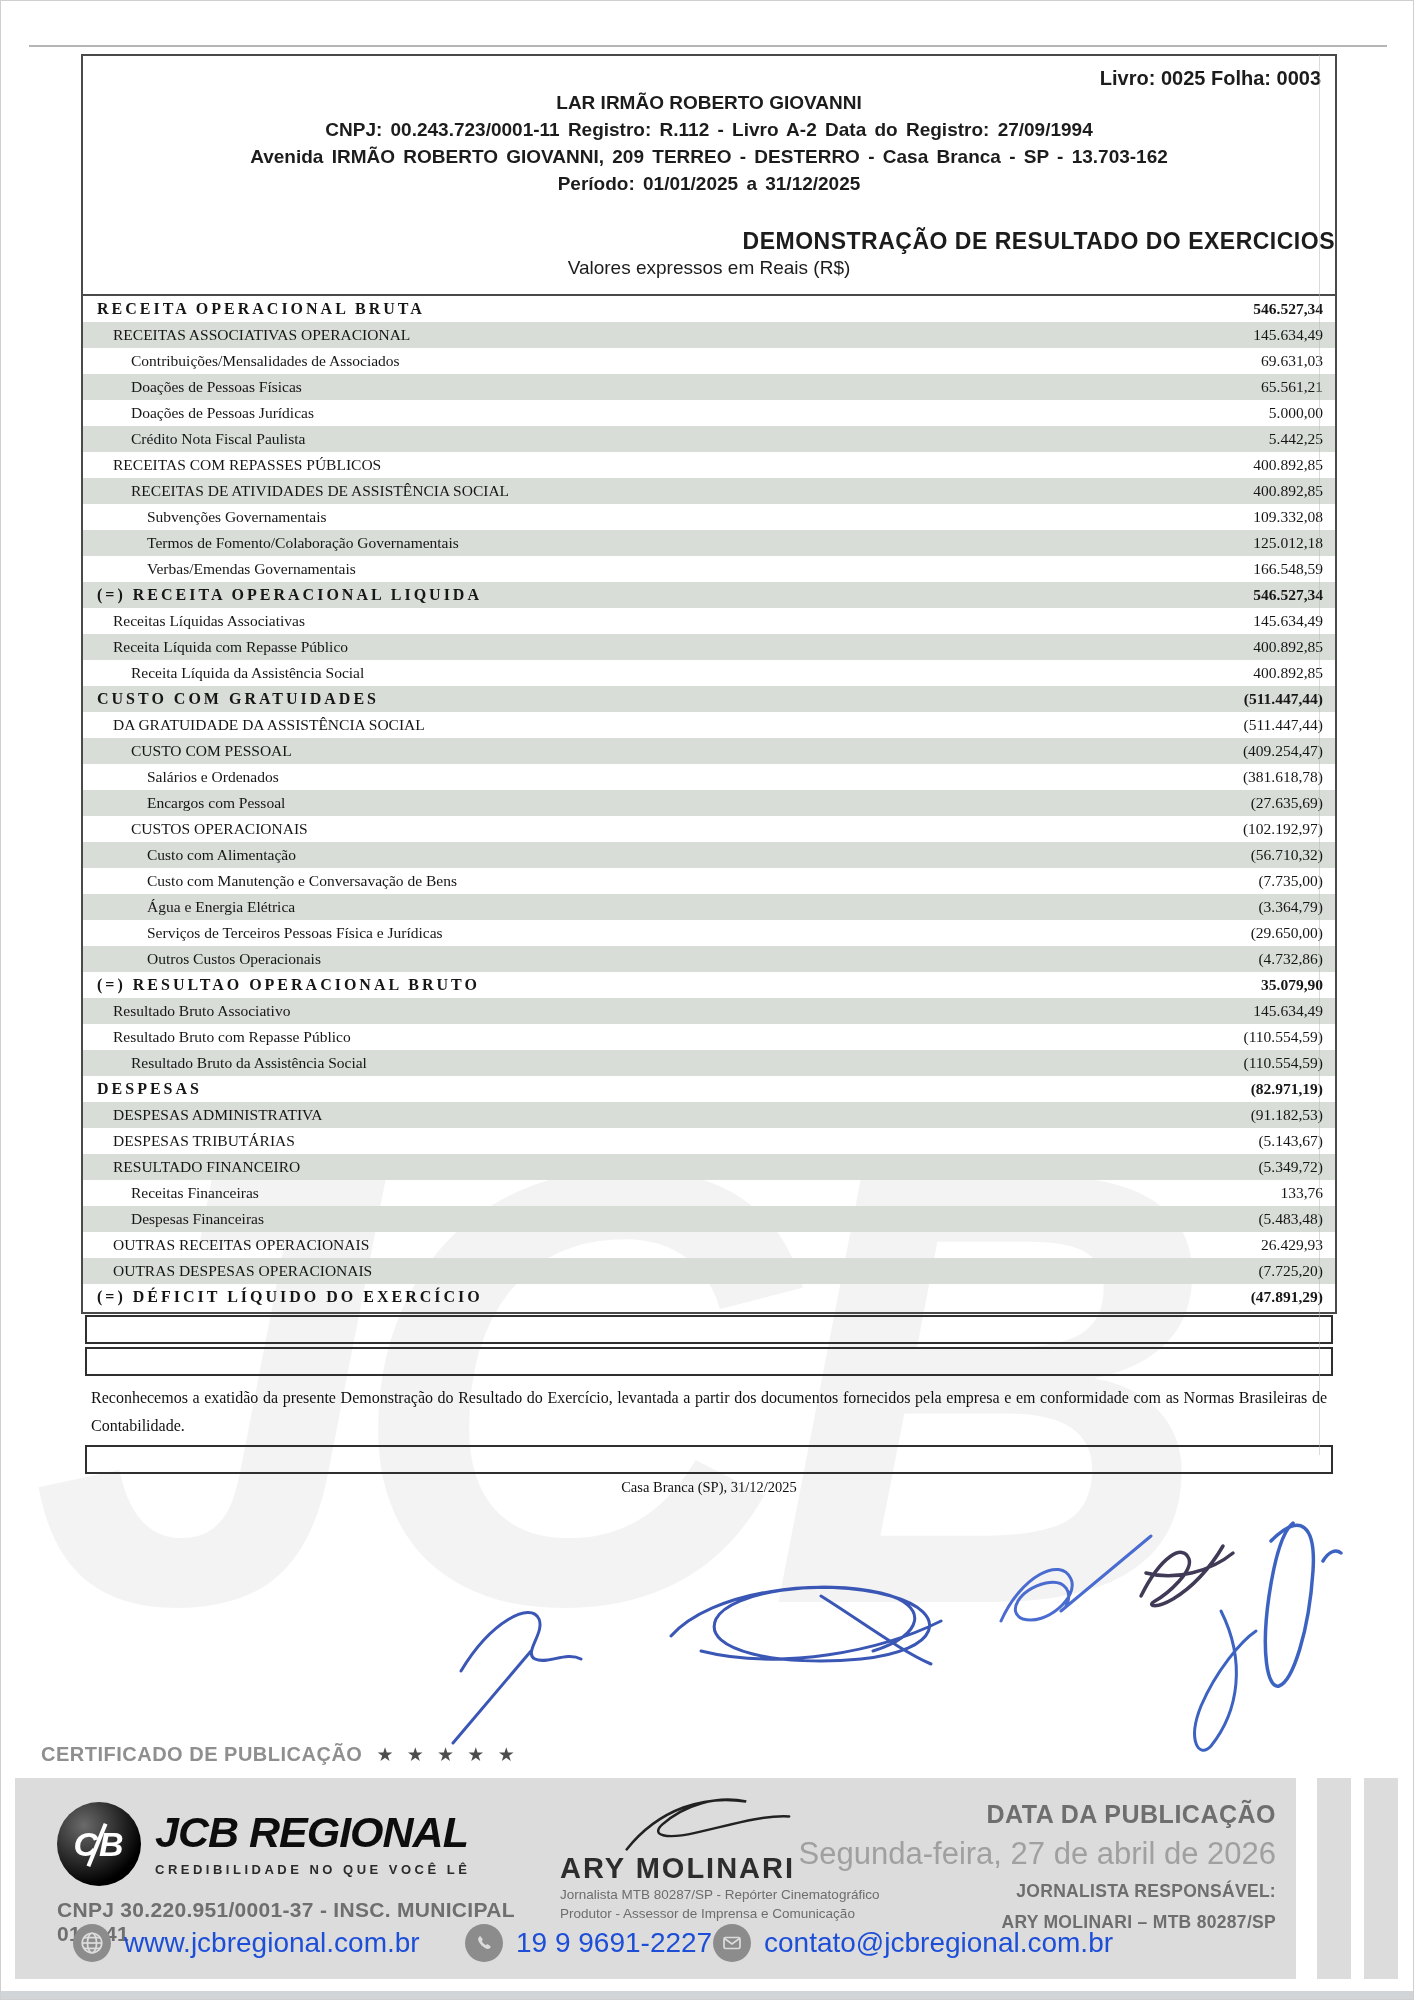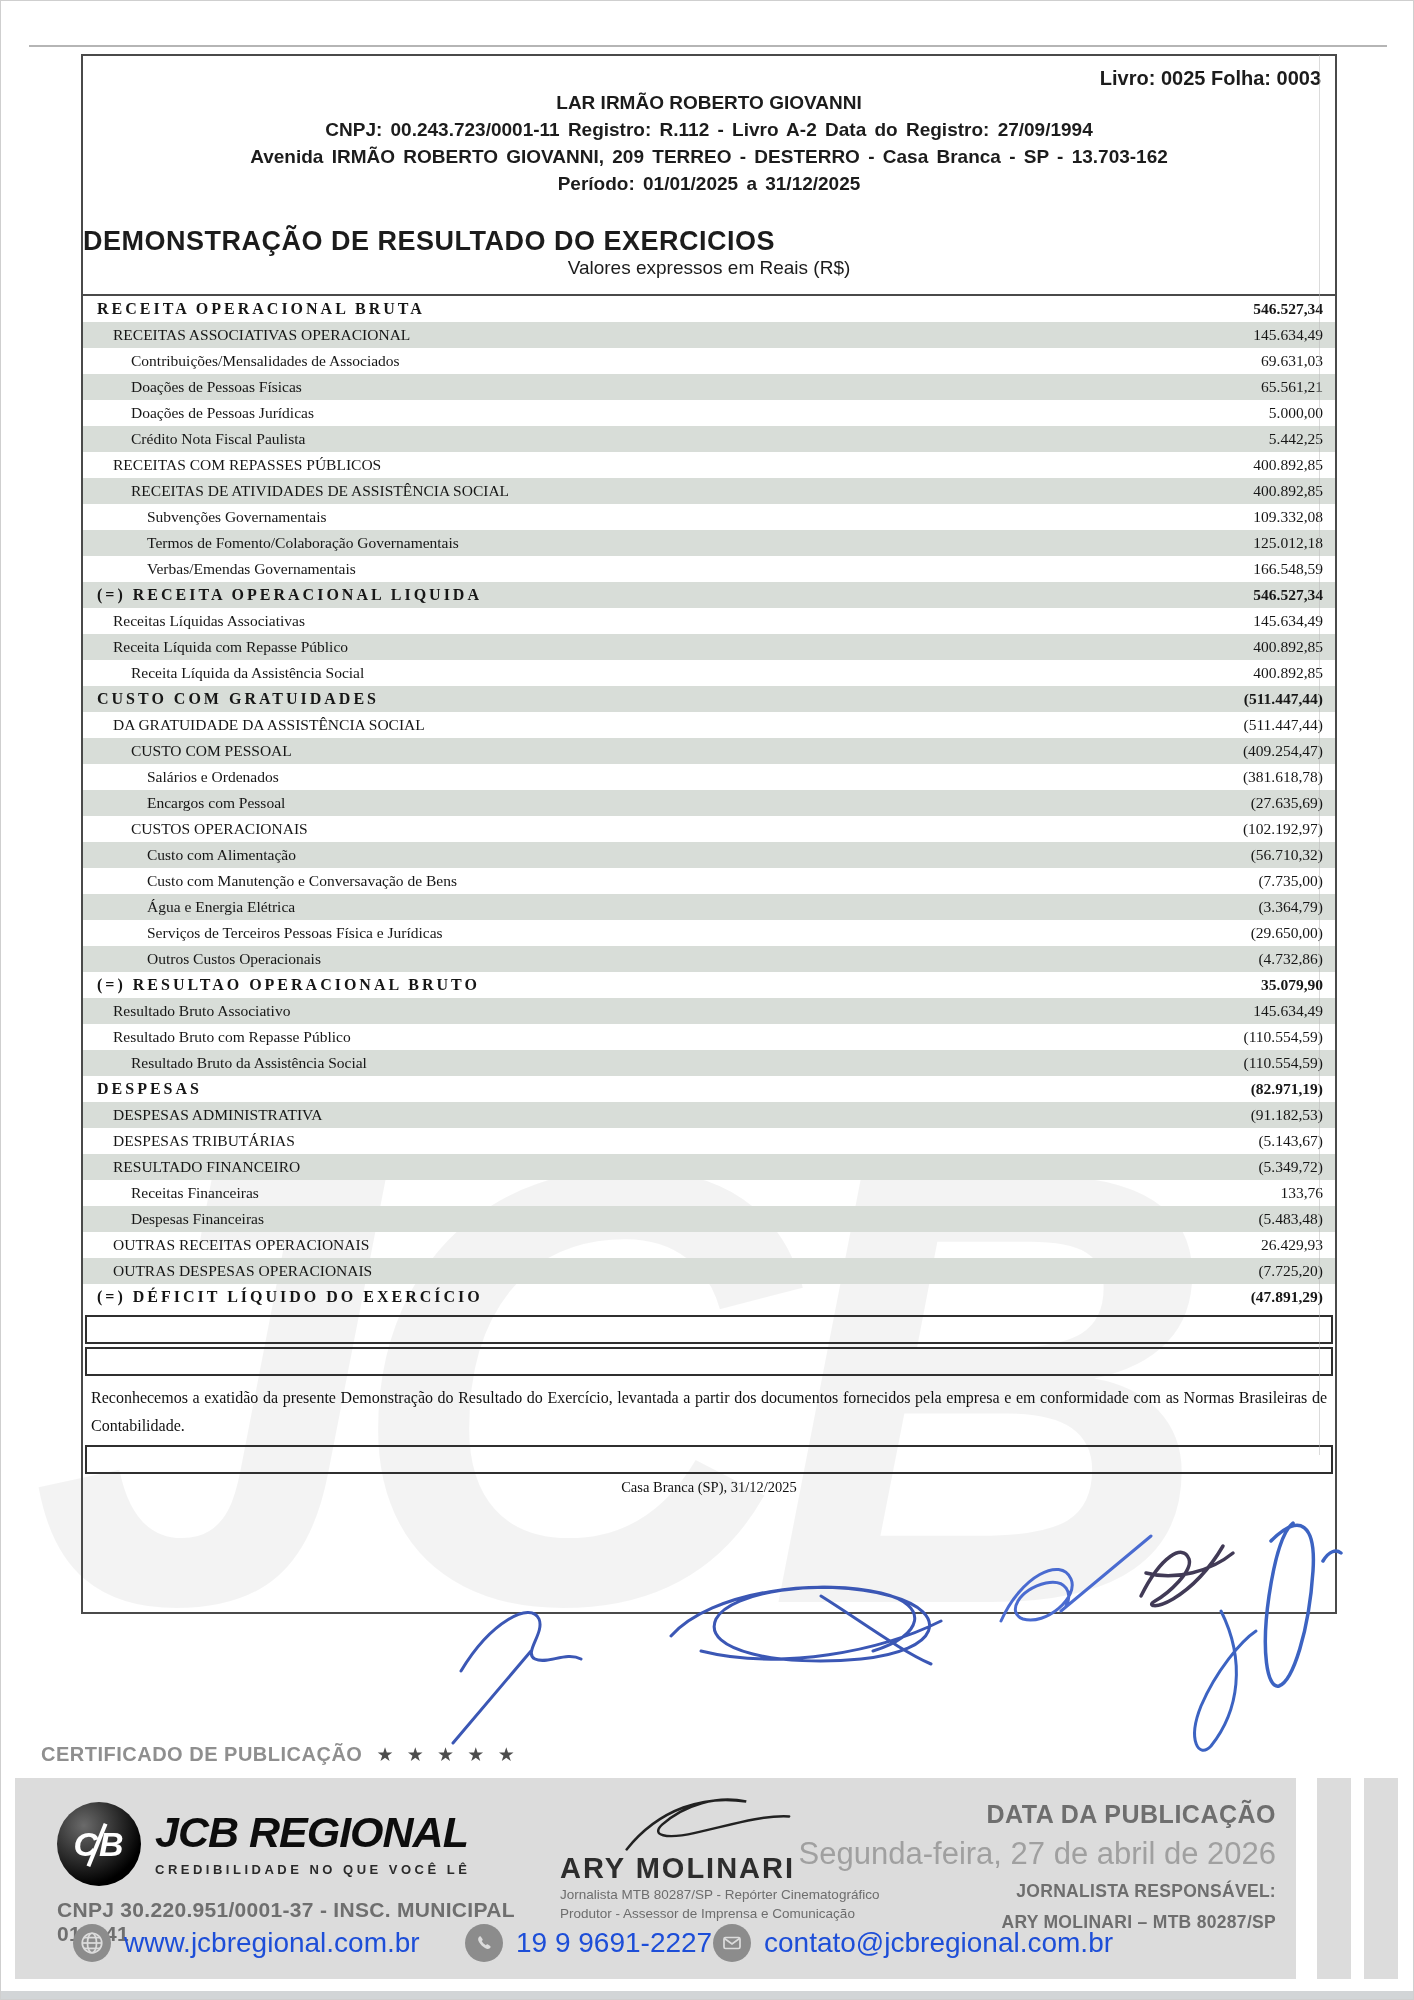--- a/index.html
+++ b/index.html
@@ -8,27 +8,27 @@
 
   
   .watermark{position:absolute;left:30px;top:1030px;font-family:"Liberation Sans",sans-serif;
     font-weight:bold;font-style:italic;font-size:620px;letter-spacing:-28px;color:#000;opacity:0.045;
     z-index:0;pointer-events:none;white-space:nowrap;}
 
   .scan-topline{position:absolute;left:28px;top:44px;width:1358px;height:2px;background:#8d8d8d;opacity:.65;z-index:1;}
   .scan-vline{position:absolute;left:1318px;top:54px;width:1px;height:1400px;background:#b7b7b7;opacity:.5;z-index:2;}
 
   
-  .doc-box{position:absolute;left:80px;top:53px;width:1256px;height:1560px;border:2px solid #4a4a4a;
+  .doc-box{position:absolute;left:80px;top:53px;width:1256px;height:1260px;border:2px solid #4a4a4a;
     box-sizing:border-box;z-index:1;background:transparent;}
   .doc-head{padding-top:10px;font-weight:bold;}
   .livro{font-size:20px;line-height:24px;text-align:right;padding-right:14px;}
   .org{font-size:19px;line-height:26px;text-align:center;}
   .hline{font-size:19px;line-height:27px;text-align:center;word-spacing:3px;}
-  .title{margin-top:30px;font-size:27px;line-height:28px;text-align:left;font-weight:bold;letter-spacing:.5px;}
+  .title{margin-top:30px;font-size:23px;line-height:28px;text-align:right;font-weight:bold;letter-spacing:.5px;}
   .subtitle{font-size:19px;line-height:26px;text-align:center;font-weight:normal;}
 
   .stmt{margin-top:13px;border-top:2px solid #4a4a4a;}
   .srow{display:flex;justify-content:space-between;align-items:center;height:26px;
     font-family:"Liberation Serif",serif;font-size:15.5px;color:#161616;}
   .srow.shaded{background:#d8ddd8;}
   .srow .lbl{white-space:nowrap;}
   .srow .val{padding-right:12px;white-space:nowrap;}
   .srow.ind0 .lbl{padding-left:14px;}
   .srow.ind1 .lbl{padding-left:30px;}

